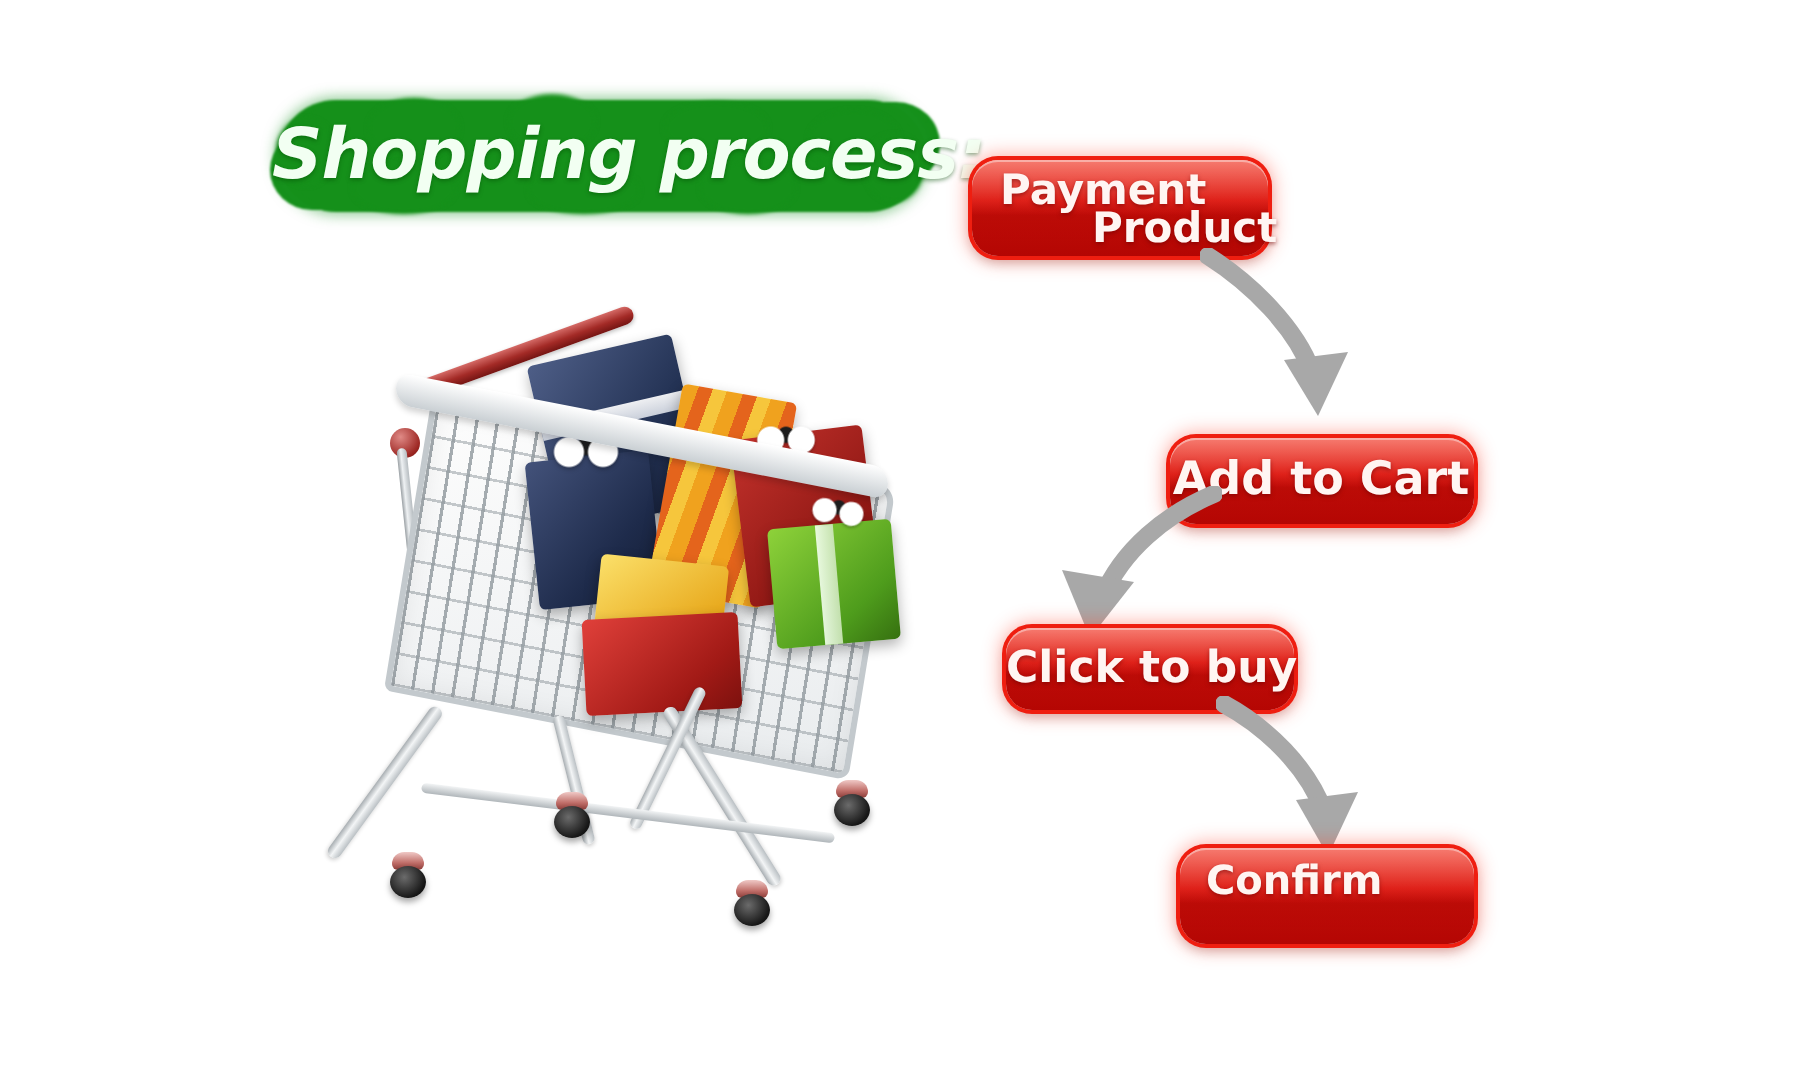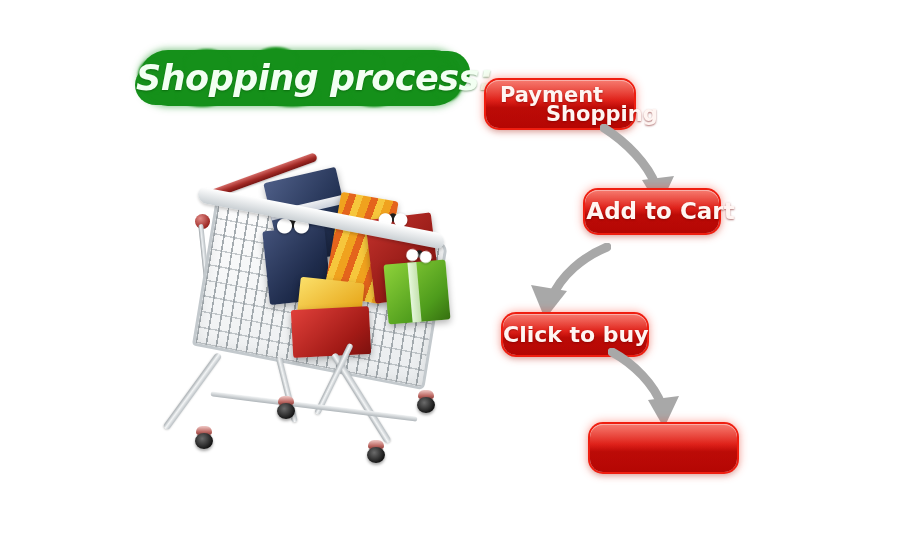--- a/index.html
+++ b/index.html
@@ -238,21 +238,21 @@
     font-weight: bold;
     text-shadow: 0 1px 2px rgba(110,0,0,.55);
     cursor: pointer;
   }
   .flow-btn .line { position: absolute; white-space: nowrap; }
 
   #btn-select   { left: 486px; top: 80px;  width: 148px; height: 48px; font-size: 21px; }
   #btn-select .l-top  { left: 14px;  top: 3px;  }
   #btn-select .l-bot  { left: 60px;  top: 22px; }
 
-  #btn-cart     { left: 585px; top: 190px; width: 134px; height: 43px; font-size: 23px; }
+  #btn-cart     { left: 585px; top: 219px; width: 152px; height: 43px; font-size: 23px; }
   #btn-cart .l-one { left: 0; top: 0; width: 151px; height: 43px; line-height: 43px; text-align: center; }
 
   #btn-click    { left: 503px; top: 314px; width: 144px; height: 41px; font-size: 22px; }
   #btn-click .l-one { left: 0; top: 0; width: 136px; height: 41px; line-height: 41px; text-align: right; }
 
   #btn-confirm  { left: 590px; top: 424px; width: 147px; height: 48px; font-size: 20px; }
   #btn-confirm .l-top { left: 13px; top: 4px;  }
   #btn-confirm .l-bot { left: 52px; top: 23px; }
 
   
@@ -325,21 +325,21 @@
         <div class="tyre"></div>
     </div>
     <div class="cart-part wheel w4">
       <div class="hub"></div>
         <div class="tyre"></div>
     </div>
   </div>
 
   <div class="flow-btn" id="btn-select">
     <span class="line l-top">Payment</span>
-    <span class="line l-bot">Shopping</span>
+    <span class="line l-bot">Product</span>
   </div>
 
   <svg class="arrow-svg" id="arrow1" width="90" height="86" viewBox="0 0 90 86">
     <path d="M4 4 C 26 18, 48 40, 56 62" stroke="#a8a8a8" stroke-width="9" fill="none" stroke-linecap="round"></path>
     <path d="M42 56 L 59 84 L 74 52 Z" fill="#a8a8a8"></path>
   </svg>
 
   <div class="flow-btn" id="btn-cart">
     <span class="line l-one">Add to Cart</span>
   </div>
@@ -352,15 +352,16 @@
   <div class="flow-btn" id="btn-click">
     <span class="line l-one">Click to buy</span>
   </div>
 
   <svg class="arrow-svg" id="arrow3" width="92" height="82" viewBox="0 0 92 82">
     <path d="M4 4 C 26 16, 46 36, 54 58" stroke="#a8a8a8" stroke-width="9" fill="none" stroke-linecap="round"></path>
     <path d="M40 52 L 56 80 L 71 48 Z" fill="#a8a8a8"></path>
   </svg>
 
   <div class="flow-btn" id="btn-confirm">
+    <span class="line l-top">Confirm</span>
   </div>
 
 </div>
 
 </body></html>

